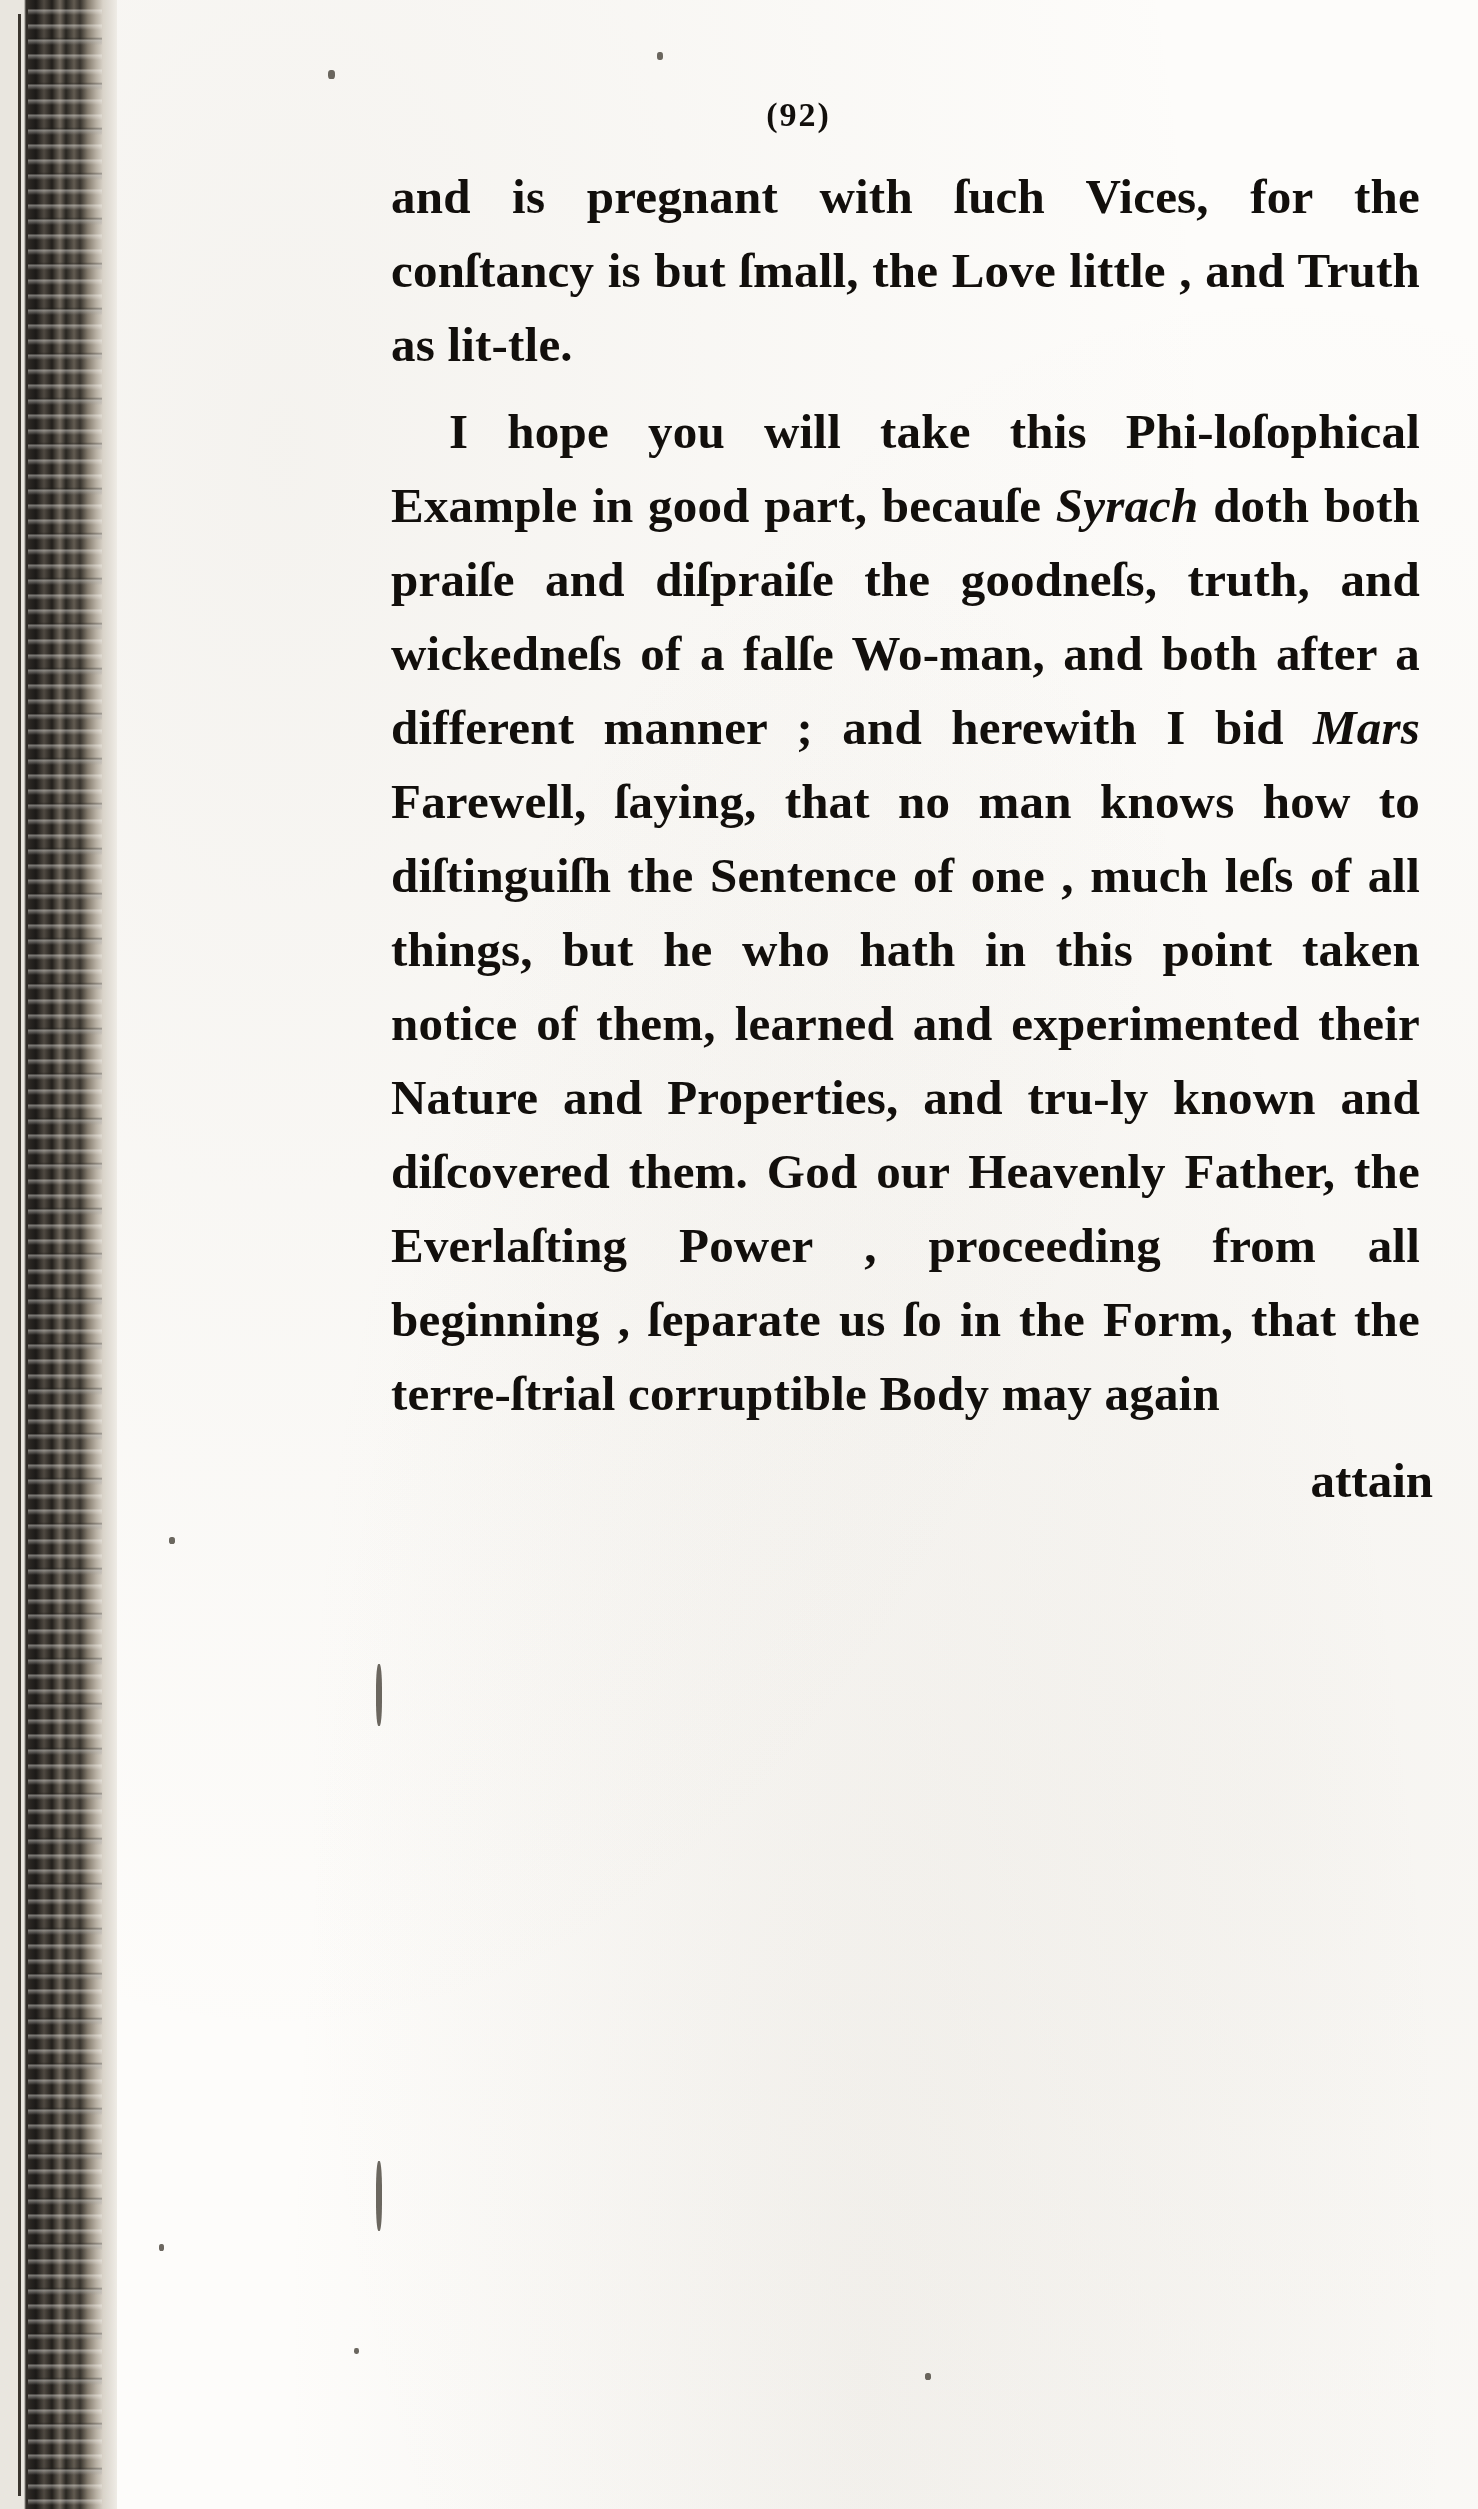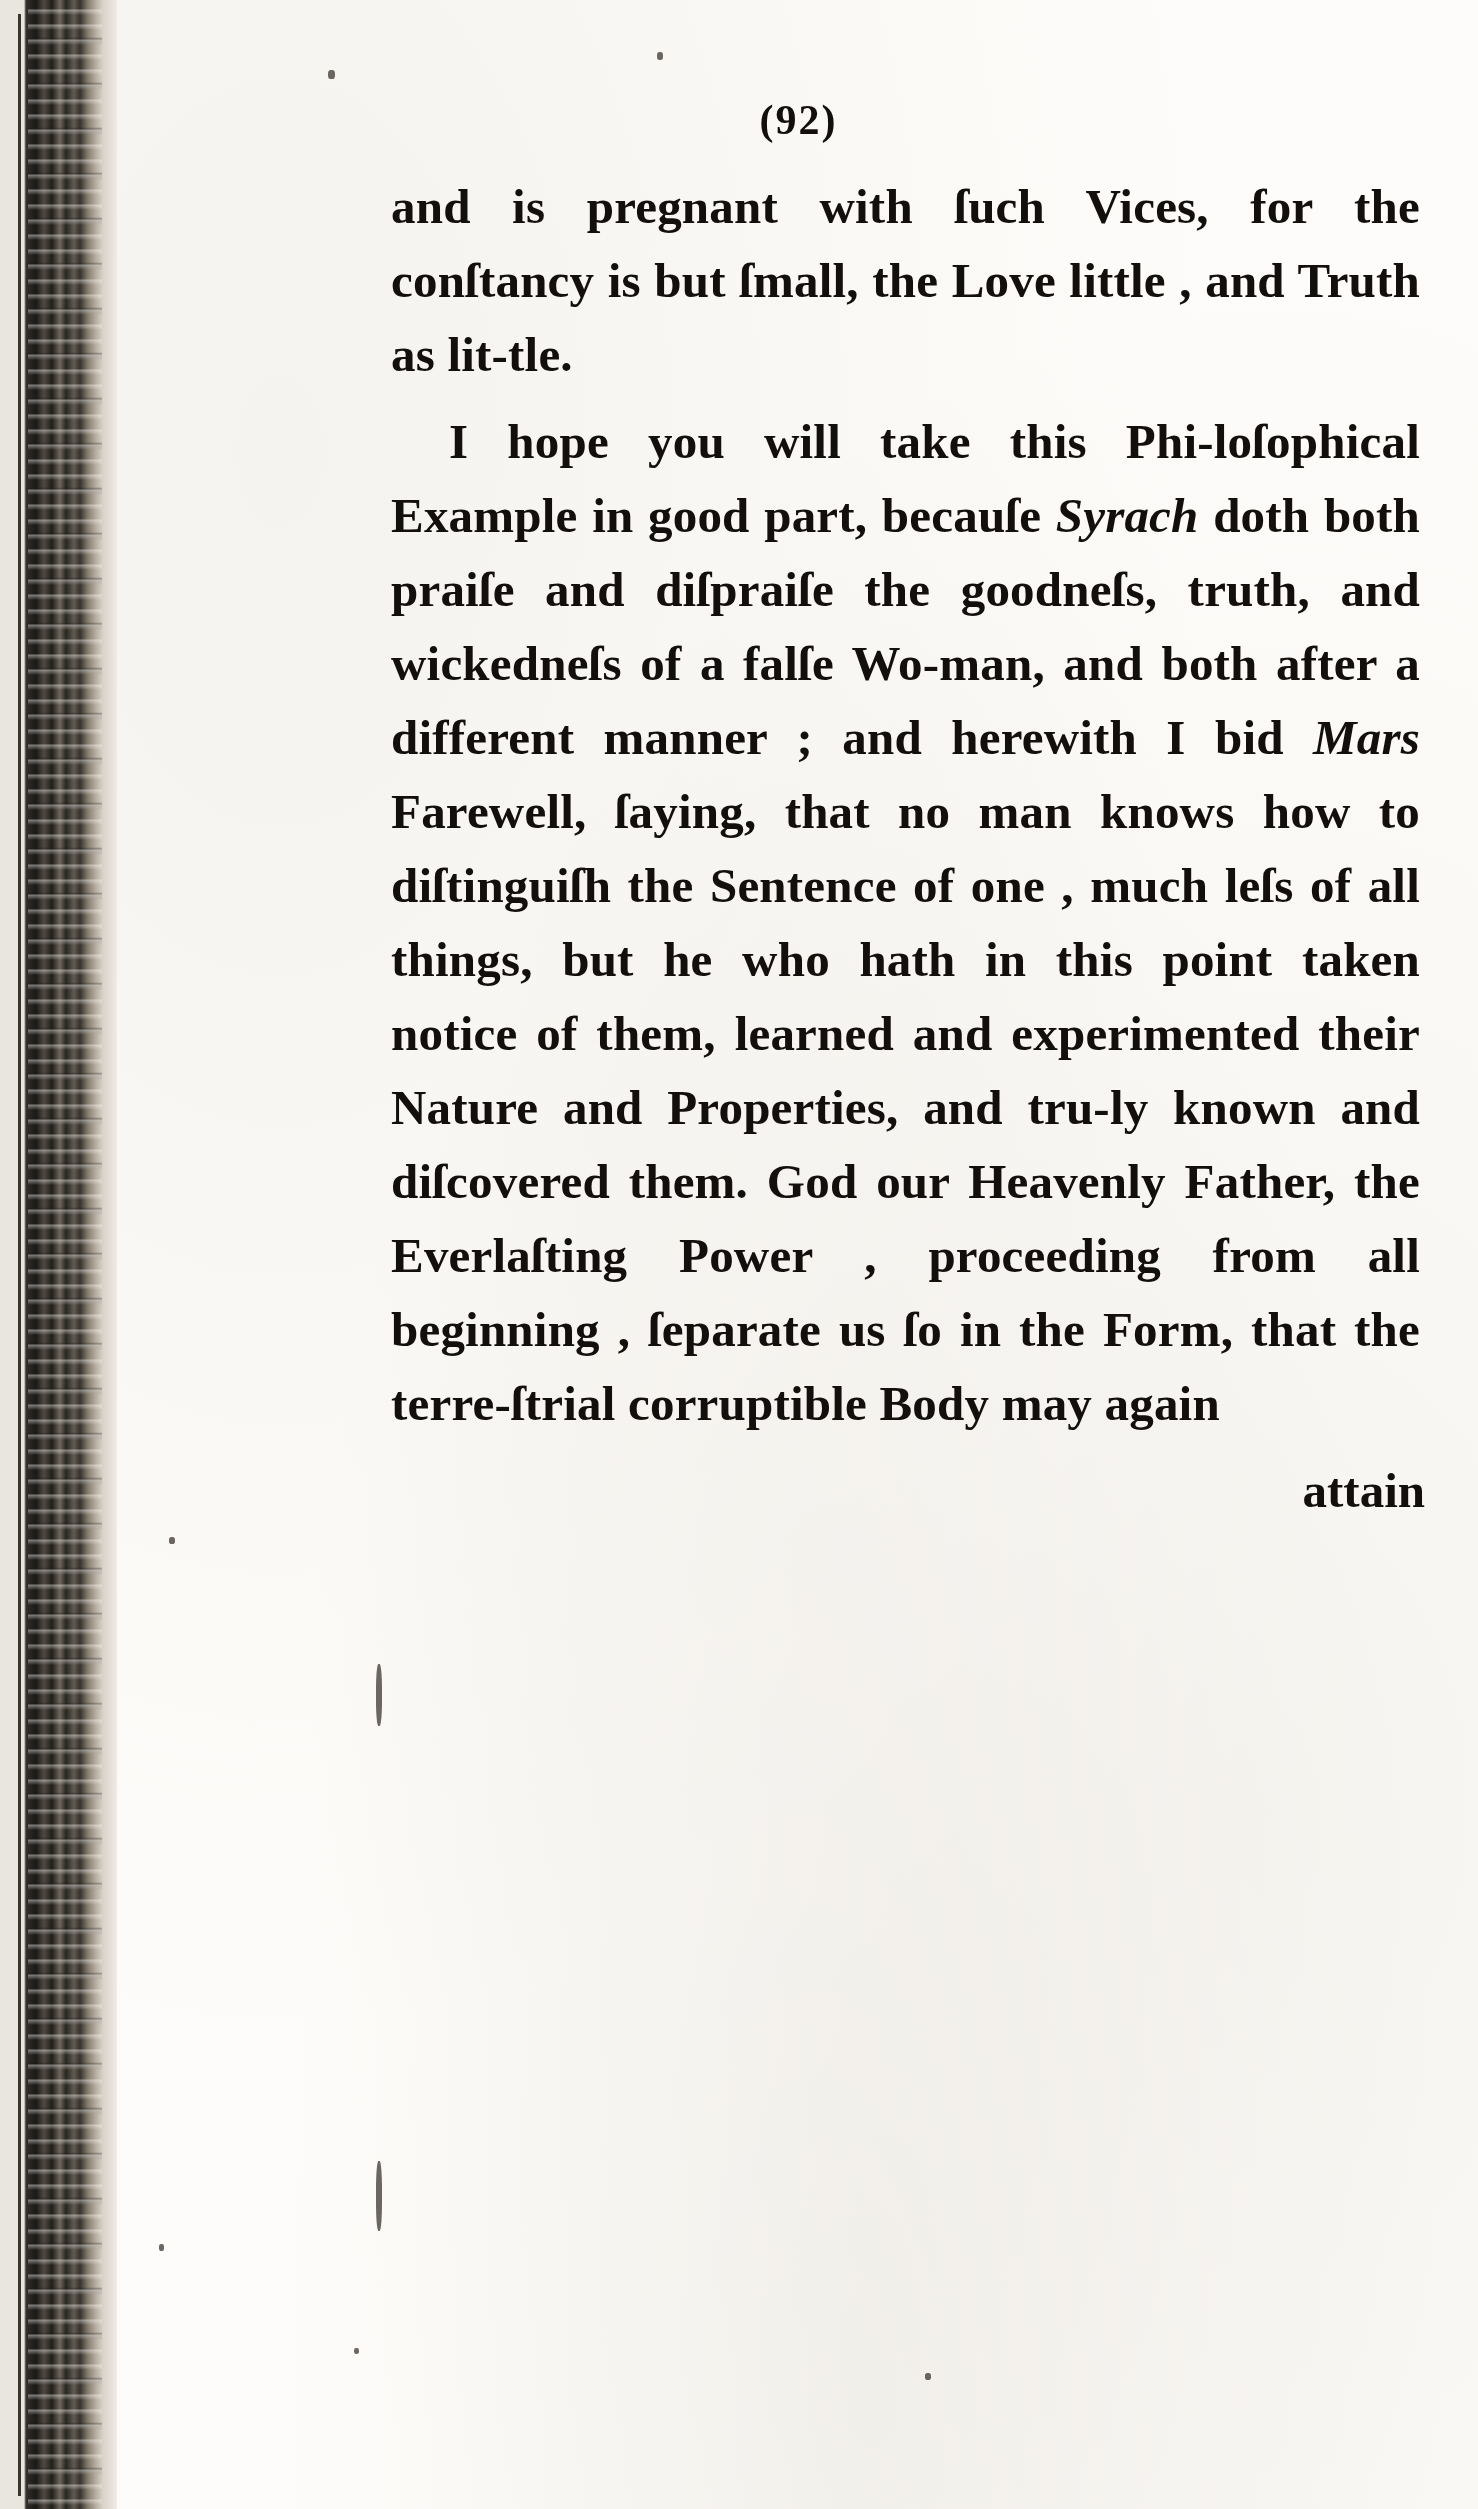--- a/index.html
+++ b/index.html
@@ -95,21 +95,21 @@
   
   .textblock {
     position: absolute;
     left: 378px;
     top: 96px;
     width: 1055px;
     color: #120f0c;
   }
 
   .pagenum {
-    font-size: 42px;
+    font-size: 34px;
     letter-spacing: 2px;
     text-align: center;
     margin: 0 0 26px 0;
     font-weight: 600;
     width: 697px;
     margin-left: 72px;
     font-family: "Liberation Serif", serif;
   }
 
   .para {
@@ -124,21 +124,21 @@
     text-rendering: optimizeLegibility;
   }
   .para.indent {
     text-indent: 58px;
     margin-top: 4px;
   }
   .para .it {
     font-style: italic;
   }
   .lastline {
-    margin: 8px;
+    margin: 0;
     font-size: 49px;
     line-height: 74px;
     font-weight: 600;
     text-align: right;
     font-family: "Liberation Serif", serif;
   }
 
   
   .fleck {
     position: absolute;

